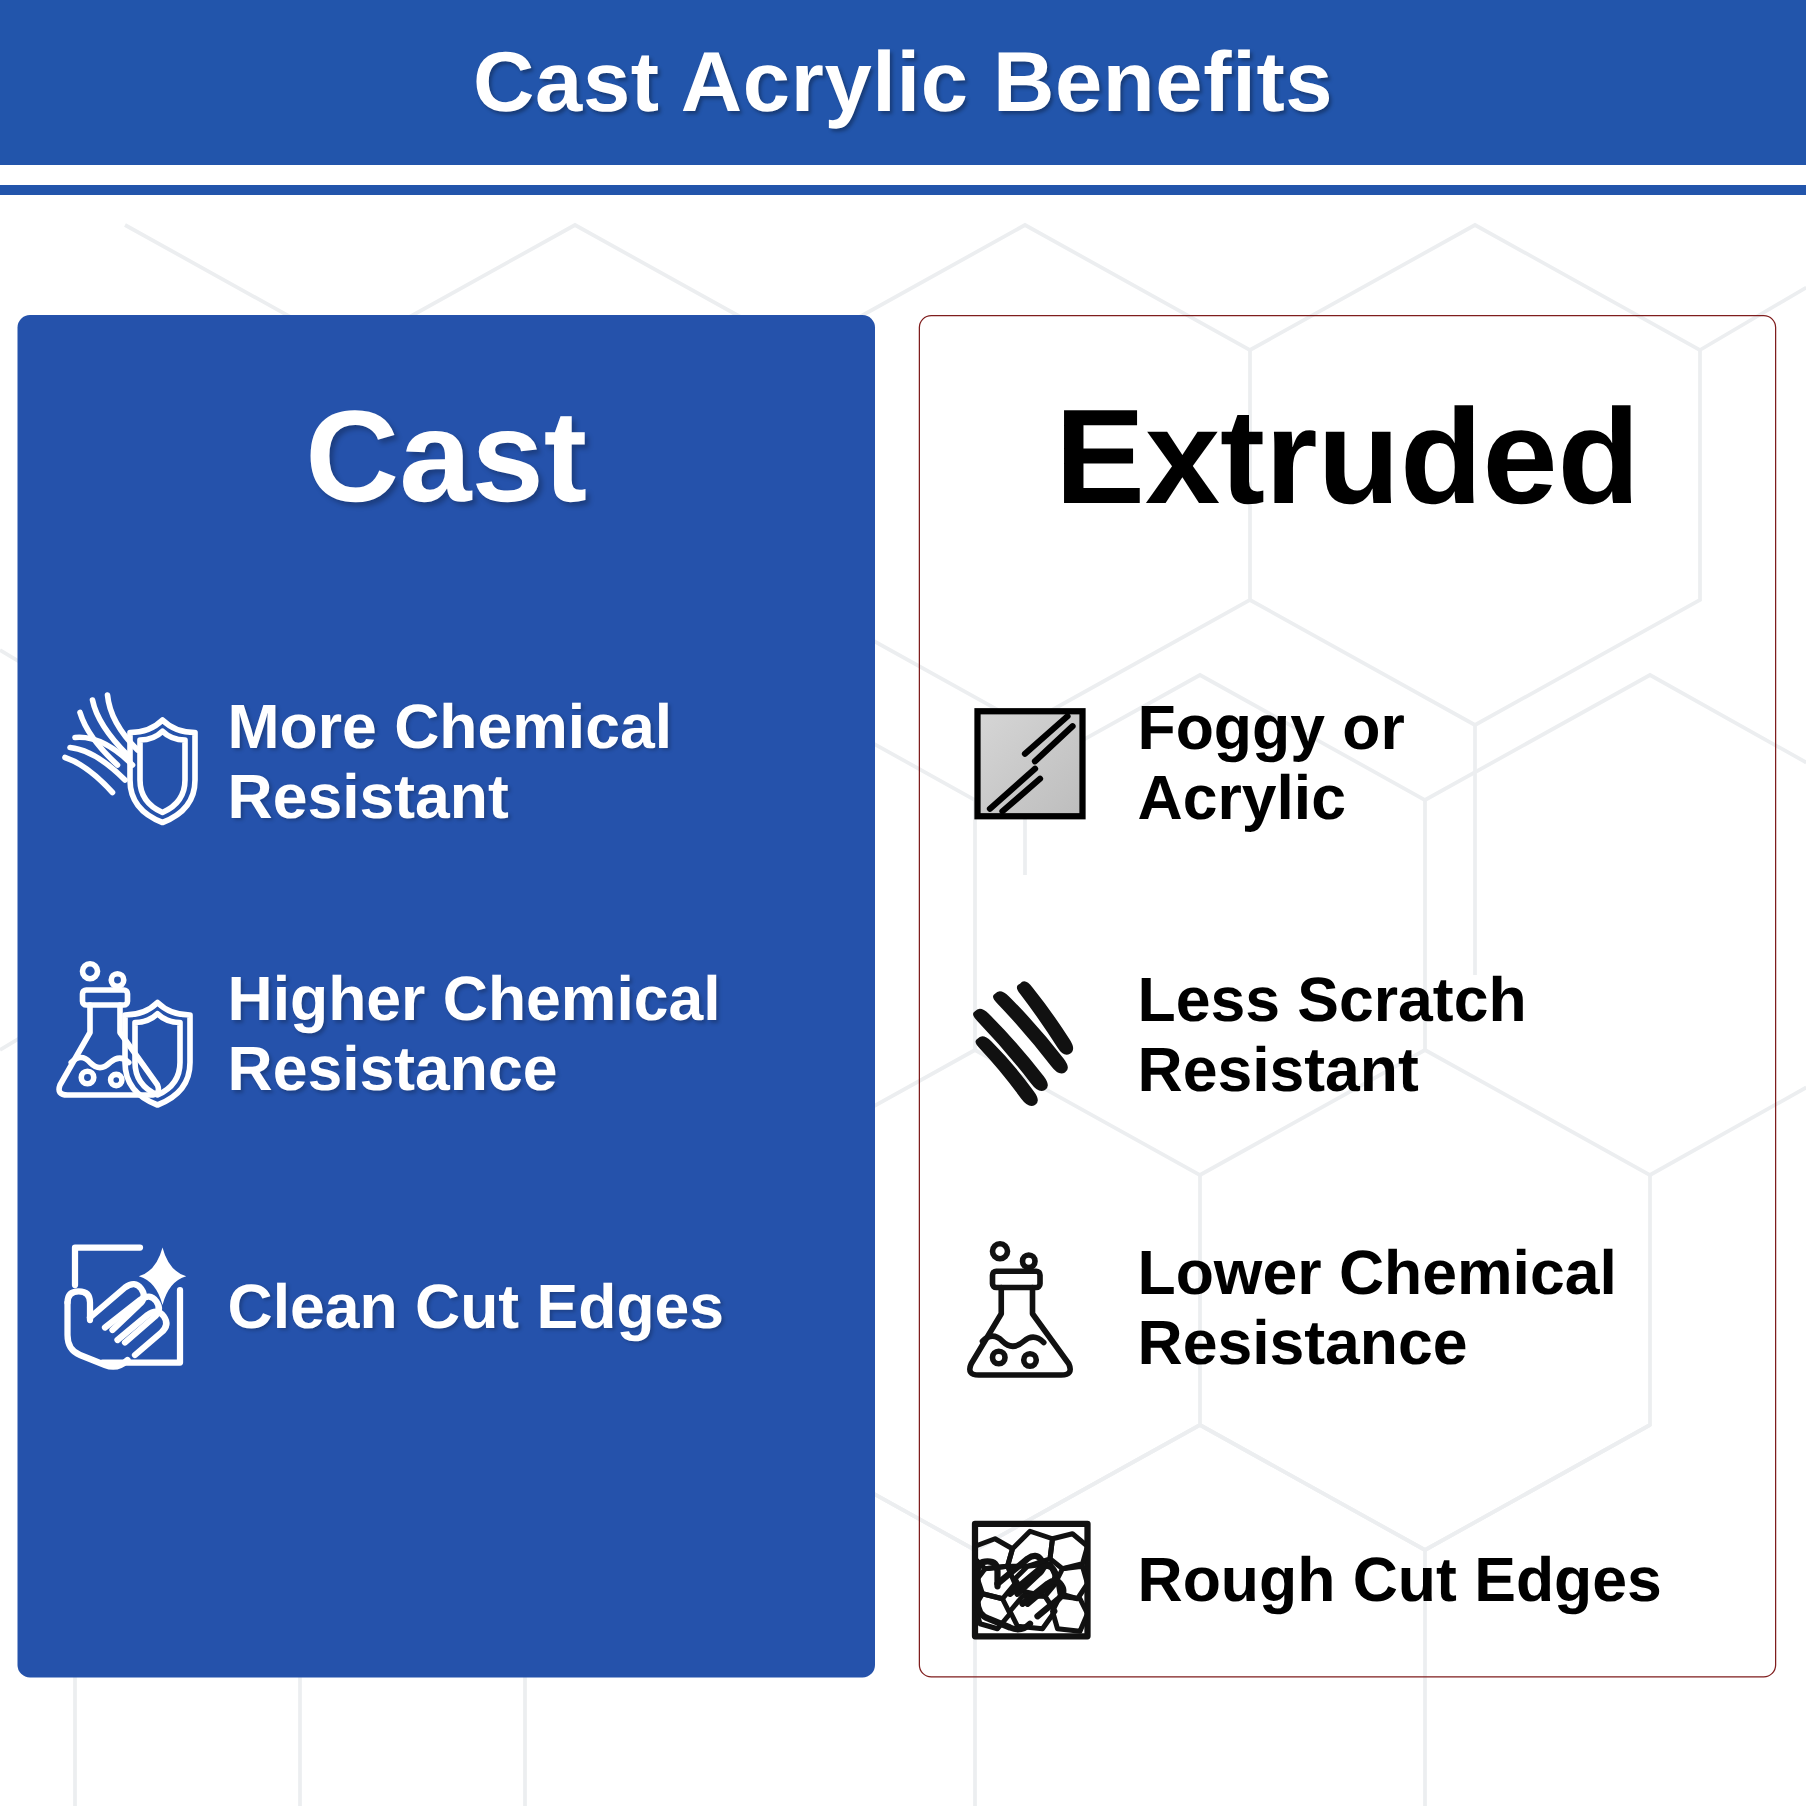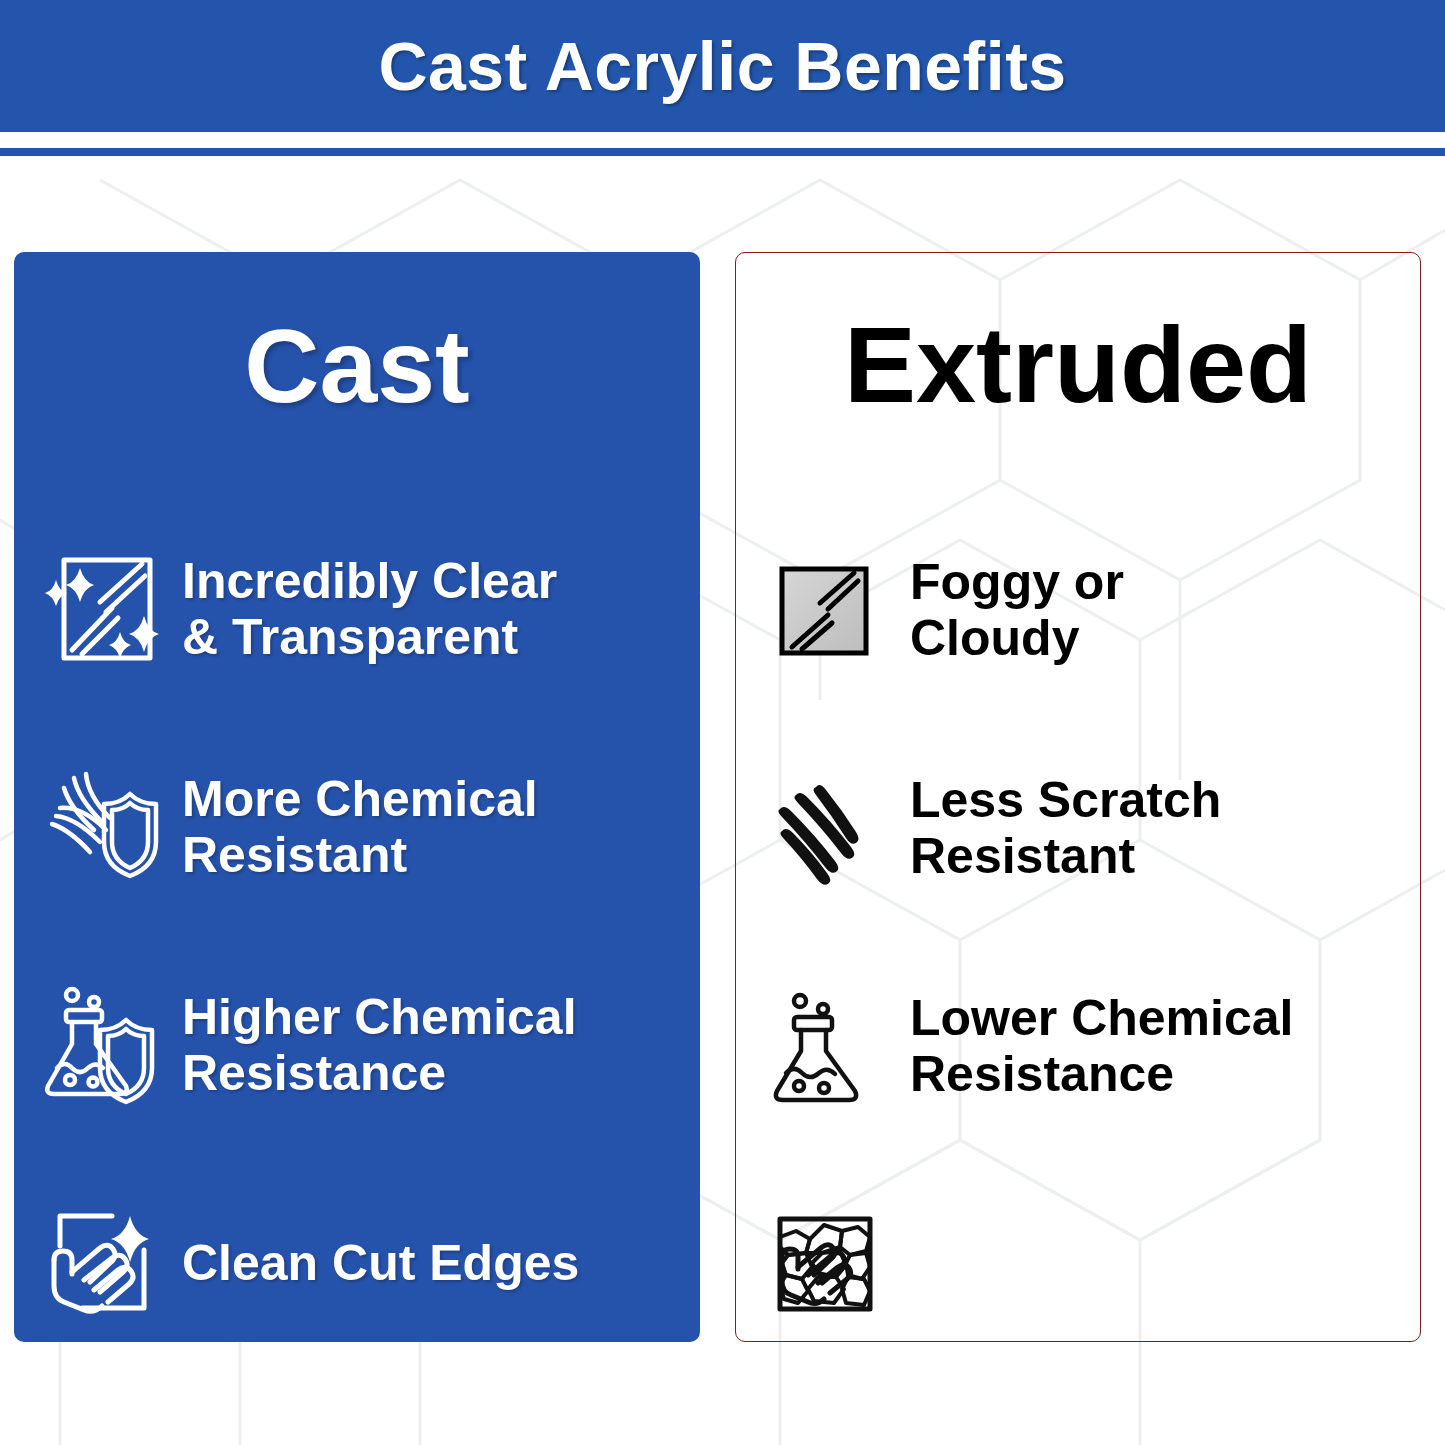--- a/index.html
+++ b/index.html
@@ -182,43 +182,20 @@
 </div>
 <div id="header-rule"></div>
 
 <div id="panels">
 
   <div class="panel" id="panel-cast">
     <div class="panel-title">Cast</div>
 
     <div class="feature-list">
 
-      <div class="feature-row">
-        <div class="feature-icon">
-          <svg width="126" height="126" viewBox="0 0 126 126" xmlns="http://www.w3.org/2000/svg">
-            <g stroke="#ffffff" stroke-width="5" fill="none" stroke-linecap="round" stroke-linejoin="round">
-              <rect x="26" y="14" width="86" height="98"></rect>
-              <line x1="62" y1="56" x2="104" y2="18"></line>
-              <line x1="68" y1="66" x2="107" y2="30"></line>
-              <line x1="34" y1="104" x2="74" y2="62"></line>
-              <line x1="44" y1="108" x2="80" y2="72"></line>
-            </g>
-            <g fill="#ffffff">
-              <path d="M 18 34 q 3 11 11 13 q -8 3 -11 13 q -3 -10 -11 -13 q 8 -2 11 -13 Z"></path>
-              <path d="M 42 22 q 4 14 14 17 q -10 3 -14 17 q -4 -14 -14 -17 q 10 -3 14 -17 Z"></path>
-              <path d="M 106 70 q 4 15 15 18 q -11 3 -15 18 q -4 -15 -15 -18 q 11 -3 15 -18 Z"></path>
-              <path d="M 82 86 q 3 11 11 13 q -8 3 -11 13 q -3 -10 -11 -13 q 8 -2 11 -13 Z"></path>
-            </g>
-          </svg>
-        </div>
-        <div class="feature-label">
-          <div>Incredibly Clear</div>
-          <div>&amp; Transparent</div>
-        </div>
-      </div>
 
       <div class="feature-row">
         <div class="feature-icon">
           <svg width="126" height="126" viewBox="0 0 126 126" xmlns="http://www.w3.org/2000/svg">
             <g stroke="#ffffff" stroke-width="4.5" fill="none" stroke-linecap="round" stroke-linejoin="round">
               <path d="M 18 52 q 20 2 44 26"></path>
               <path d="M 22 44 q 22 -2 46 22"></path>
               <path d="M 14 60 q 18 6 38 28"></path>
               <path d="M 36 14 q 4 20 28 44"></path>
               <path d="M 26 24 q 6 20 30 42"></path>
@@ -298,21 +275,21 @@
             <g stroke="#000000" stroke-width="5" stroke-linecap="round" fill="none">
               <line x1="54" y1="52" x2="88" y2="22"></line>
               <line x1="62" y1="58" x2="92" y2="30"></line>
               <line x1="26" y1="96" x2="62" y2="64"></line>
               <line x1="36" y1="98" x2="66" y2="72"></line>
             </g>
           </svg>
         </div>
         <div class="feature-label">
           <div>Foggy or</div>
-          <div>Cloudy</div>
+          <div>Acrylic</div>
         </div>
       </div>
 
       <div class="feature-row">
         <div class="feature-icon">
           <svg width="118" height="118" viewBox="0 0 118 118" xmlns="http://www.w3.org/2000/svg">
             <g fill="#111111">
               <path d="M 14 40 q 4 -5 11 2 q 24 24 44 50 q 6 8 1 11 q -5 3 -11 -5 q -20 -26 -43 -50 q -6 -6 -2 -8 Z"></path>
               <path d="M 30 26 q 4 -5 11 2 q 24 24 44 50 q 6 8 1 11 q -5 3 -11 -5 q -20 -26 -43 -50 q -6 -6 -2 -8 Z"></path>
               <path d="M 16 62 q 4 -5 11 2 q 18 18 34 40 q 6 8 1 11 q -5 3 -11 -5 q -16 -22 -33 -40 q -6 -6 -2 -8 Z"></path>
@@ -365,18 +342,21 @@
             </g>
             <g stroke="#111111" stroke-width="5" fill="none" stroke-linecap="round" stroke-linejoin="round">
               <path d="M 16 52 q 0 -8 8 -8 q 8 0 8 8 L 32 64"></path>
               <path d="M 32 62 L 56 42 q 7 -5 11 1 q 4 6 -2 11 L 48 70"></path>
               <path d="M 42 70 L 66 50 q 7 -5 11 1 q 4 6 -2 11 L 56 78"></path>
               <path d="M 52 78 L 72 62 q 7 -5 11 1 q 4 6 -2 11 L 64 88"></path>
               <path d="M 16 52 L 16 76 q 0 11 9 14 L 42 97 q 9 4 16 -3"></path>
             </g>
           </svg>
         </div>
+        <div class="feature-label">
+          <div>Rough Cut Edges</div>
+        </div>
       </div>
 
     </div>
   </div>
 
 </div>
 
 </body></html>

